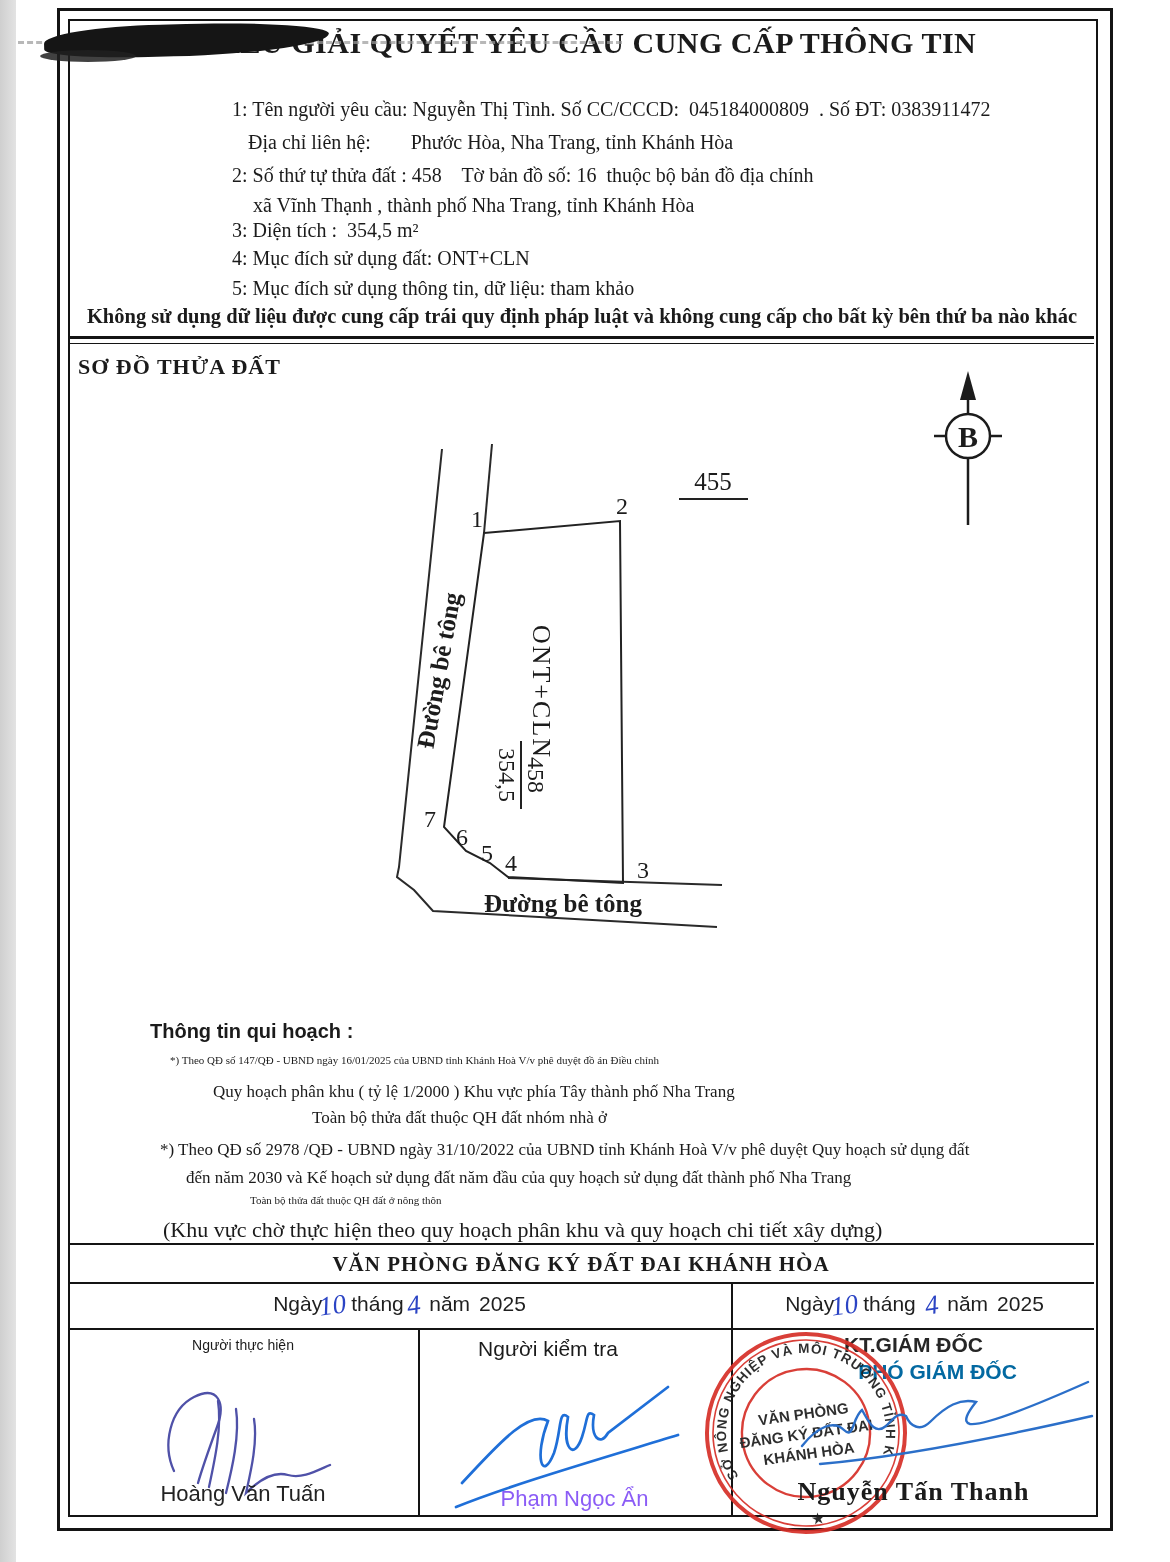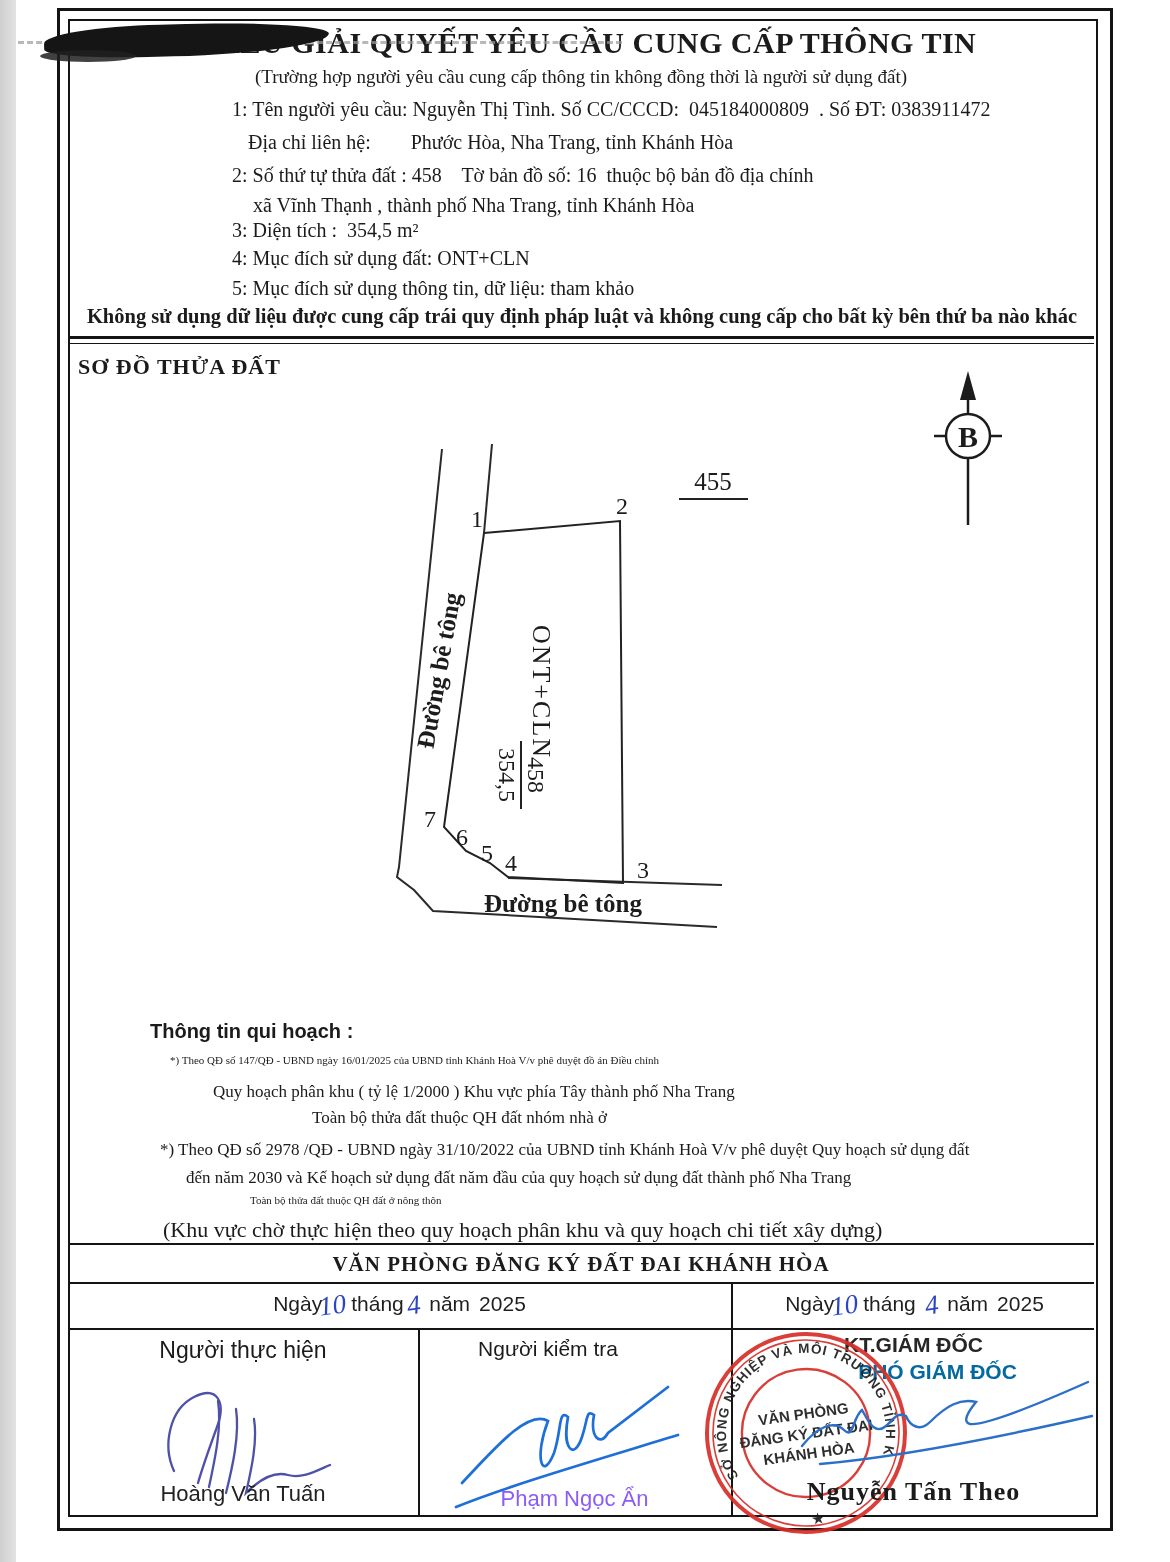--- a/index.html
+++ b/index.html
@@ -31,21 +31,20 @@
 </head>
 <body>
 
 <div class="canvas">
 
   <div class="edge-strip"></div>
   <div class="outer-border"></div>
   <div class="inner-border"></div>
 
   <div class="abs center b" style="left:68px;top:26px;width:1026px;font-size:30px;letter-spacing:.5px;">PHIẾU GIẢI QUYẾT YÊU CẦU CUNG CẤP THÔNG TIN</div>
-  <div class="abs center" style="left:68px;top:66px;width:1026px;font-size:19px;">(Trường hợp người yêu cầu cung cấp thông tin không đồng thời là người sử dụng đất)</div>
 
   <div class="abs pre" style="left:232px;top:98px;font-size:20px;">1: Tên người yêu cầu: Nguyễn Thị Tình. Số CC/CCCD:  045184000809  . Số ĐT: 0383911472</div>
   <div class="abs pre" style="left:248px;top:131px;font-size:20px;">Địa chỉ liên hệ:        Phước Hòa, Nha Trang, tỉnh Khánh Hòa</div>
   <div class="abs pre" style="left:232px;top:164px;font-size:20px;">2: Số thứ tự thửa đất : 458    Tờ bản đồ số: 16  thuộc bộ bản đồ địa chính</div>
   <div class="abs pre" style="left:253px;top:194px;font-size:20px;">xã Vĩnh Thạnh , thành phố Nha Trang, tỉnh Khánh Hòa</div>
   <div class="abs pre" style="left:232px;top:219px;font-size:20px;">3: Diện tích :  354,5 m²</div>
   <div class="abs pre" style="left:232px;top:247px;font-size:20px;">4: Mục đích sử dụng đất: ONT+CLN</div>
   <div class="abs pre" style="left:232px;top:277px;font-size:20px;">5: Mục đích sử dụng thông tin, dữ liệu: tham khảo</div>
 
   <div class="abs center b" style="left:70px;top:305px;width:1024px;font-size:20.5px;">Không sử dụng dữ liệu được cung cấp trái quy định pháp luật và không cung cấp cho bất kỳ bên thứ ba nào khác</div>
@@ -128,21 +127,21 @@
     <span class="hw">4</span>
     <span>năm</span>
     <span>2025</span>
   </div>
 
   <div class="hline" style="left:70px;top:1328px;width:1024px;"></div>
   <div class="vline" style="left:731px;top:1282px;height:46px;"></div>
   <div class="vline" style="left:418px;top:1328px;height:187px;"></div>
   <div class="vline" style="left:731px;top:1328px;height:187px;"></div>
 
-  <div class="abs sans center" style="left:68px;top:1337px;width:350px;font-size:23px;">Người thực hiện</div>
+  <div class="abs sans center" style="left:68px;top:1337px;width:350px;font-size:14px;">Người thực hiện</div>
   <div class="abs sans center" style="left:418px;top:1337px;width:260px;font-size:21px;">Người kiểm tra</div>
   <div class="abs sans center b" style="left:731px;top:1333px;width:365px;font-size:21px;color:#262626;">KT.GIÁM ĐỐC</div>
   <div class="abs sans center b" style="left:731px;top:1360px;width:413px;font-size:21px;color:#0369a1;">PHÓ GIÁM ĐỐC</div>
 
   <svg class="abs" style="left:700px;top:1327px;" width="212" height="212" viewBox="0 0 212 212">
     <g transform="rotate(-8 106 106)" opacity="0.92">
       <circle cx="106" cy="106" r="99" fill="none" stroke="#d62f28" stroke-width="4"></circle>
       <circle cx="106" cy="106" r="93" fill="none" stroke="#d62f28" stroke-width="1.6"></circle>
       <circle cx="106" cy="106" r="64" fill="none" stroke="#d62f28" stroke-width="2.4"></circle>
       <path id="stamp-arc" d="M 33.5 139.8 A 80 80 0 1 1 178.5 139.8" fill="none"></path>
@@ -172,15 +171,15 @@
   </svg>
   <svg class="abs" style="left:790px;top:1368px;" width="310" height="110" viewBox="0 0 310 110">
     <g fill="none" stroke="#2b6fc9" stroke-width="2.4" stroke-linecap="round">
       <path d="M12,78 C28,58 44,52 54,62 C64,72 62,50 72,42 C78,52 84,68 96,58 C104,50 108,44 116,48 C120,58 130,64 140,54 C156,38 170,30 186,34 C178,44 172,54 180,56 C196,58 262,30 298,14"></path>
       <path d="M30,96 C120,88 232,64 302,48"></path>
     </g>
   </svg>
 
   <div class="abs sans center" style="left:68px;top:1481px;width:350px;font-size:22px;color:#222;">Hoàng Văn Tuấn</div>
   <div class="abs sans center" style="left:418px;top:1486px;width:313px;font-size:22px;color:#8b5cf6;">Phạm Ngọc Ẩn</div>
-  <div class="abs center b serif" style="left:731px;top:1477px;width:365px;font-size:26px;letter-spacing:1px;">Nguyễn Tấn Theo</div>
+  <div class="abs center b serif" style="left:731px;top:1477px;width:365px;font-size:26px;letter-spacing:1px;">Nguyễn Tấn Thanh</div>
 
 </div>
 
 </body></html>

